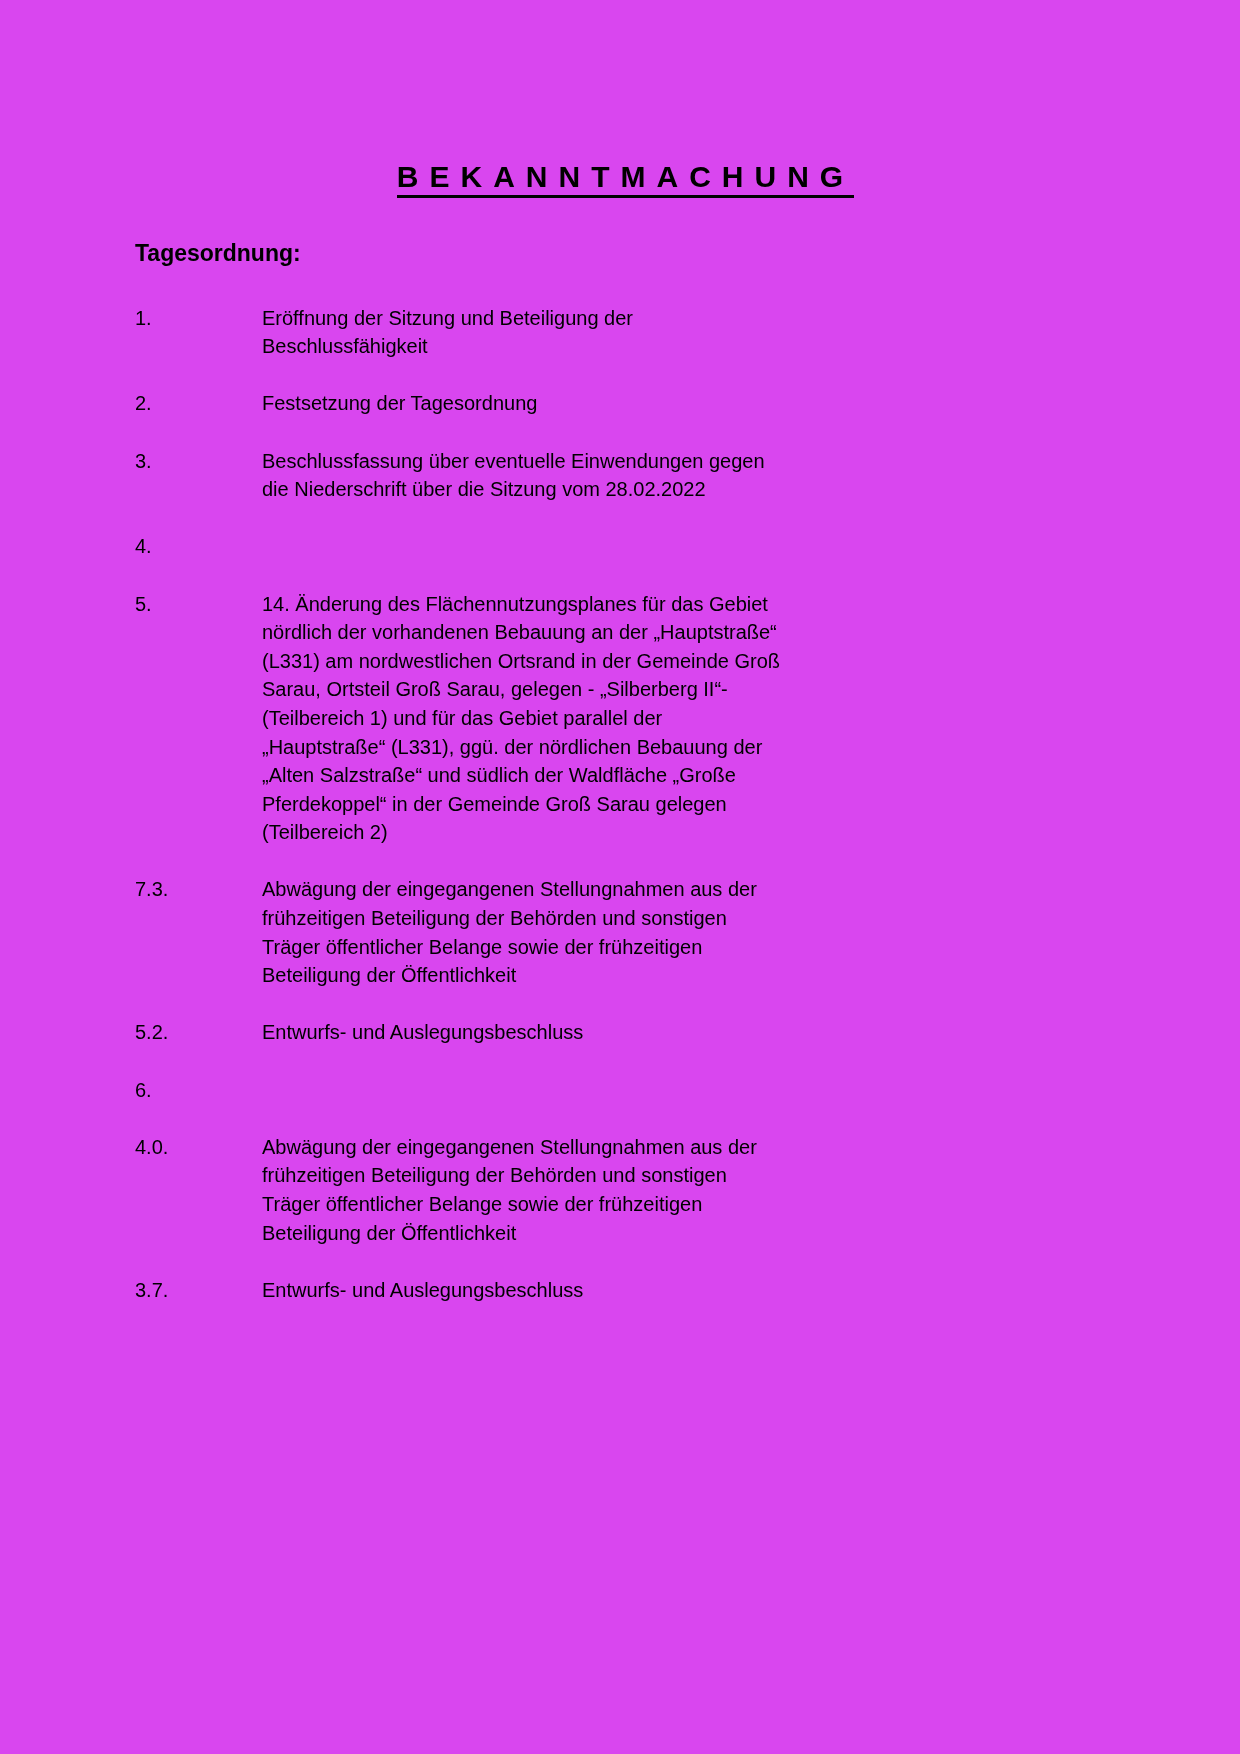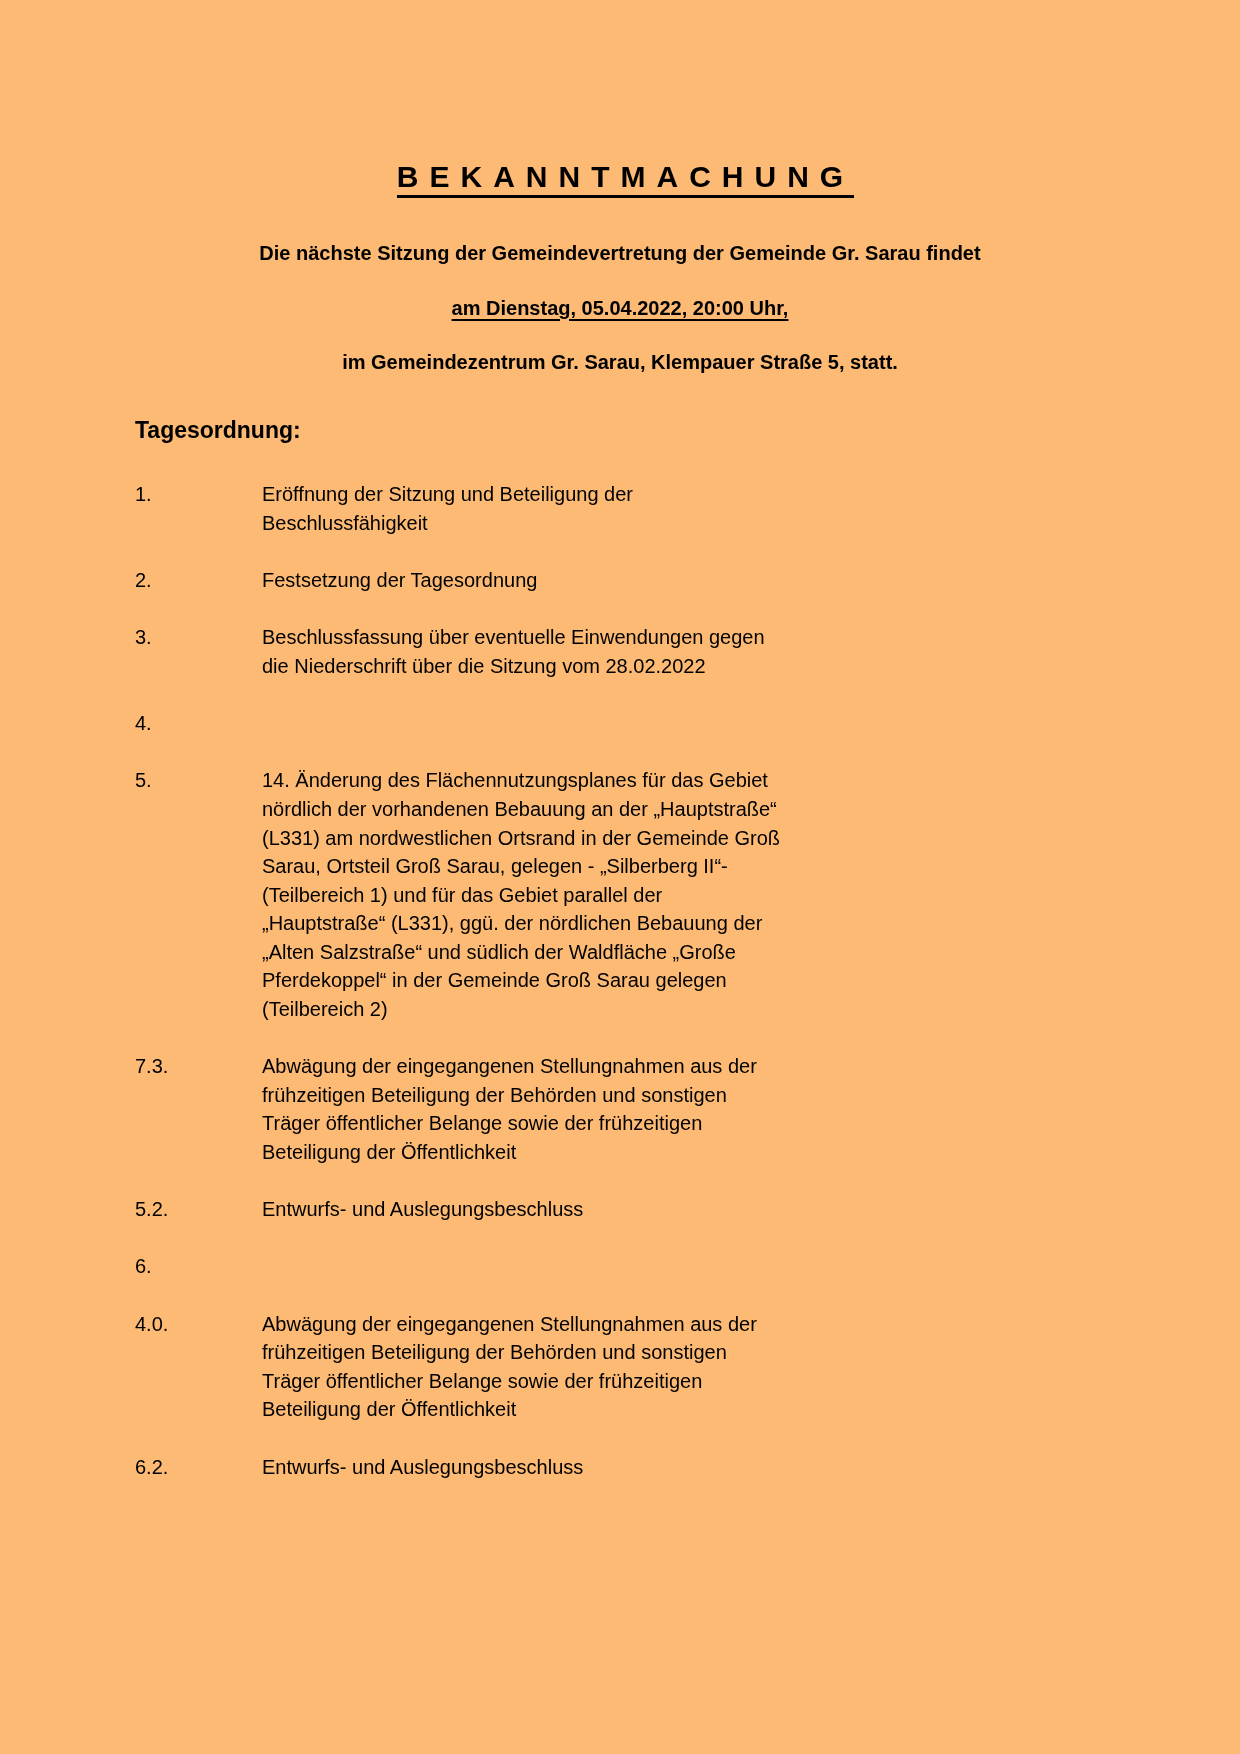--- a/index.html
+++ b/index.html
@@ -3,21 +3,21 @@
 <meta charset="utf-8">
 <style>
   html, body { margin: 0; padding: 0; background: #ffffff; }
   .page {
     position: relative;
     width: 1240px;
     height: 1754px;
     box-sizing: border-box;
     margin: 0 auto;
     padding: 159px 135px 0 135px;
-    background: #fdba74;
+    background: #d946ef;
     color: #000000;
     font-family: "Liberation Sans", "DejaVu Sans", sans-serif;
     overflow: hidden;
   }
   .title-wrap {
     text-align: center;
     margin: 0 0 41px 0;
   }
   .doc-title {
     display: inline-block;
@@ -64,25 +64,20 @@
 </style>
 </head>
 <body>
 
 <div class="page">
 
   <div class="title-wrap">
     <span class="doc-title">BEKANNTMACHUNG</span>
   </div>
 
-  <div class="intro">
-    <p>Die nächste Sitzung der Gemeindevertretung der Gemeinde Gr. Sarau findet</p>
-    <p class="intro-underline"><span>am Dienstag, 05.04.2022, 20:00 Uhr,</span></p>
-    <p>im Gemeindezentrum Gr. Sarau, Klempauer Straße 5, statt.</p>
-  </div>
 
   <div class="agenda-heading">Tagesordnung:</div>
 
   <div class="agenda">
 
     <div class="agenda-item">
       <div class="agenda-num">1.</div>
       <div class="agenda-text">Eröffnung der Sitzung und Beteiligung der
 Beschlussfähigkeit</div>
     </div>
@@ -134,19 +129,19 @@
 
     <div class="agenda-item">
       <div class="agenda-num">4.0.</div>
       <div class="agenda-text">Abwägung der eingegangenen Stellungnahmen aus der
 frühzeitigen Beteiligung der Behörden und sonstigen
 Träger öffentlicher Belange sowie der frühzeitigen
 Beteiligung der Öffentlichkeit</div>
     </div>
 
     <div class="agenda-item">
-      <div class="agenda-num">6.2.</div>
+      <div class="agenda-num">3.7.</div>
       <div class="agenda-text">Entwurfs- und Auslegungsbeschluss</div>
     </div>
 
   </div>
 
 </div>
 
 </body></html>

